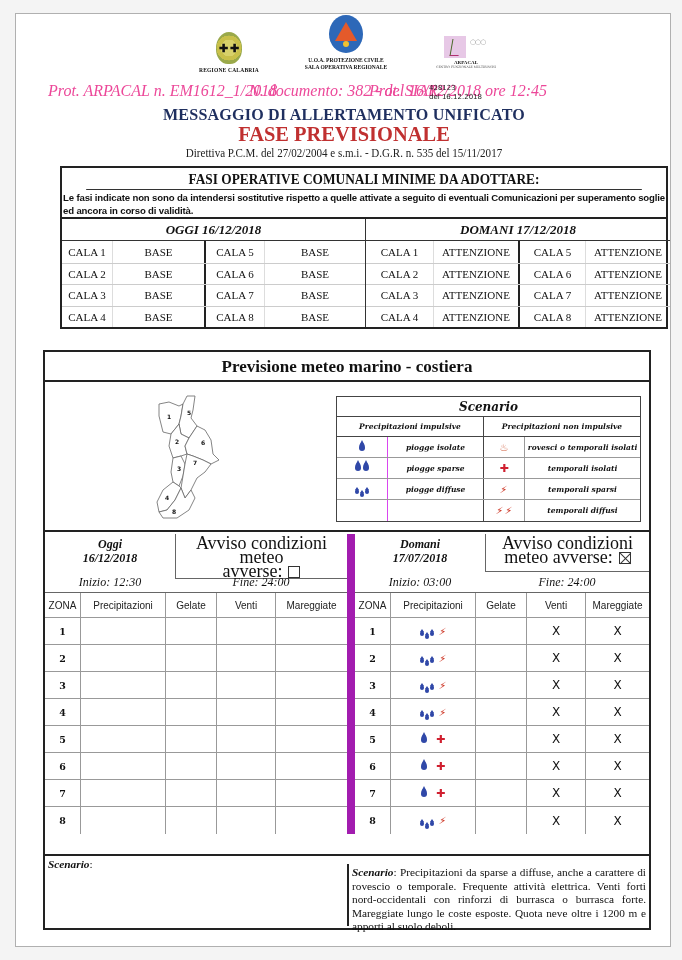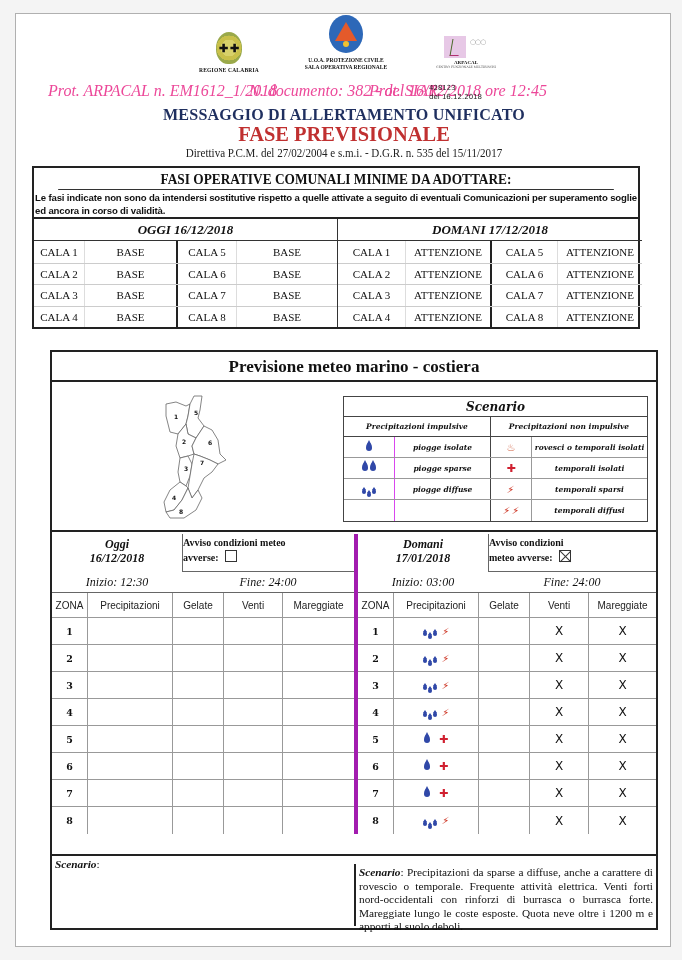--- a/index.html
+++ b/index.html
@@ -26,60 +26,60 @@
   .logo-arp .sub { font-size: 3px; color: #555; }
 
   .prot { top: 68px; font-family: "Liberation Serif", serif; font-style: italic; font-size: 16px; color: #ec4899; }
   .siar-val { left: 413px; top: 70px; font-family: "DejaVu Sans", sans-serif; font-size: 7px; line-height: 9px; color: #222; }
 
   .title1 { left: 0; width: 656px; top: 90px; text-align: center; font-family: "Liberation Serif", serif; font-weight: bold; font-size: 17.5px; color: #1f2f5f; letter-spacing: .2px; transform: scaleX(.92); }
   .title2 { left: 0; width: 656px; top: 107px; text-align: center; font-family: "Liberation Serif", serif; font-weight: bold; font-size: 22px; color: #c03030; transform: scaleX(.93); }
   .direttiva { left: 0; width: 656px; top: 132px; text-align: center; font-family: "Liberation Serif", serif; font-size: 12px; color: #222; transform: scaleX(.92); }
 
   
-  .fasi { left: 16px; top: 152px; width: 608px; height: 163px; border: 2px solid #222; }
+  .fasi { left: 44px; top: 152px; width: 608px; height: 163px; border: 2px solid #222; }
   .fasi-title { height: 22px; line-height: 22px; text-align: center; font-family: "Liberation Serif", serif; font-weight: bold; font-size: 14.5px; border-bottom: 1px solid #333; transform: scaleX(.92); }
   .fasi-note { font-family: "Liberation Sans", sans-serif; font-weight: bold; font-size: 9.6px; line-height: 13px; padding: 1px 0 0 1px; height: 29px; border-bottom: 2px solid #222; letter-spacing: -.15px; }
   .fasi-cols { display: flex; height: 108px; }
   .fasi-col { flex: 1; display: flex; flex-direction: column; }
   .fasi-col + .fasi-col { border-left: 1px solid #333; }
   .fasi-day { height: 22px; line-height: 22px; text-align: center; font-family: "Liberation Serif", serif; font-weight: bold; font-style: italic; font-size: 13px; border-bottom: 1px solid #333; }
   .fasi-grid { flex: 1; display: grid; grid-template-rows: repeat(4, 1fr); }
   .fasi-row { display: grid; border-top: 1px solid #ccc; }
   .fasi-row:first-child { border-top: none; }
   .fasi-row.l { grid-template-columns: 50px 92px 60px 101px; }
   .fasi-row.r { grid-template-columns: 67px 85px 67px 85px; }
   .fasi-row span { text-align: center; font-family: "Liberation Serif", serif; font-size: 11px; display: flex; align-items: center; justify-content: center; border-left: 1px solid #ddd; }
   .fasi-row span:first-child { border-left: none; }
   .fasi-row span.sep { border-left: 2px solid #222; }
 
   
-  .meteo { left: 34px; top: 336px; width: 608px; height: 580px; border: 2px solid #222; }
+  .meteo { left: 27px; top: 336px; width: 608px; height: 580px; border: 2px solid #222; }
   .meteo-title { height: 30px; line-height: 30px; text-align: center; font-family: "Liberation Serif", serif; font-weight: bold; font-size: 17px; border-bottom: 2px solid #222; }
   .meteo-top { height: 150px; position: relative; border-bottom: 2px solid #222; }
   .map { position: absolute; left: 100px; top: 12px; }
 
   .legenda { position: absolute; left: 291px; top: 14px; width: 305px; border: 1px solid #444; font-family: "DejaVu Serif", serif; }
   .leg-head { height: 20px; line-height: 20px; text-align: center; font-weight: bold; font-style: italic; font-size: 12px; border-bottom: 1px solid #444; }
   .leg-sub { display: grid; grid-template-columns: 146px 1fr; height: 20px; border-bottom: 1px solid #444; }
   .leg-sub span { font-size: 7.5px; font-weight: bold; font-style: italic; display: flex; align-items: center; justify-content: center; }
   .leg-sub span + span { border-left: 1px solid #444; }
   .leg-row { display: grid; grid-template-columns: 50px 96px 41px 1fr; height: 21px; border-bottom: 1px solid #999; }
   .leg-row:last-child { border-bottom: none; }
   .leg-row > span { display: flex; align-items: center; justify-content: center; font-size: 7.5px; font-weight: bold; font-style: italic; }
   .leg-row > span:nth-child(2) { border-left: 1px solid #d946ef; }
   .leg-row > span:nth-child(3) { border-left: 1px solid #444; }
   .leg-row > span:nth-child(4) { border-left: 1px solid #999; }
 
   .days { position: absolute; left: 0; top: 182px; width: 604px; display: flex; }
   .day { width: 302px; }
-  .day + .day { border-left: 4px solid #a21caf; }
+  .day + .day { border-left: 8px solid #a21caf; }
   .day-head { display: grid; grid-template-columns: 130px 1fr; height: 38px; }
   .day-date { text-align: center; font-family: "Liberation Serif", serif; font-weight: bold; font-style: italic; font-size: 12px; line-height: 14px; padding-top: 3px; }
-  .day-avviso { border-left: 1px solid #666; border-bottom: 1px solid #666; font-family: "Liberation Serif", serif; font-weight: bold; font-size: 10px; line-height: 14px; padding-top: 2px; }
+  .day-avviso { border-left: 1px solid #666; border-bottom: 1px solid #666; text-align: center; font-family: "Liberation Serif", serif; font-weight: normal; font-size: 18px; line-height: 14px; padding-top: 2px; }
   .chk { display: inline-block; width: 12px; height: 12px; border: 1px solid #333; vertical-align: -1px; margin-left: 6px; position: relative; }
   .chk.on:before, .chk.on:after { content: ""; position: absolute; left: 5px; top: -2px; width: 1px; height: 15px; background: #333; }
   .chk.on:before { transform: rotate(45deg); }
   .chk.on:after { transform: rotate(-45deg); }
   .day-times { display: grid; grid-template-columns: 130px 1fr; height: 20px; }
   .day-times span { text-align: center; font-family: "Liberation Serif", serif; font-style: italic; font-size: 12px; line-height: 20px; }
   .ztable { border-top: 1px solid #666; }
   .zrow { display: grid; grid-template-columns: 35px 85px 51px 59px 1fr; height: 27px; border-bottom: 1px solid #999; }
   .zrow.hdr { height: 25px; }
   .zrow > span { display: flex; align-items: center; justify-content: center; border-left: 1px solid #999; }
@@ -367,21 +367,21 @@
               <span class="x"></span>
               <span class="x"></span>
               <span class="x"></span>
             </div>
           </div>
       </div>
       <div class="day">
         <div class="day-head">
           <div class="day-date">
               <div>Domani</div>
-              <div>17/01/2018</div>
+              <div>17/07/2018</div>
             </div>
           <div class="day-avviso">
             <div>Avviso condizioni</div>
             <div><span>meteo avverse:</span><span class="chk on" id="chk-tomorrow"></span></div>
           </div>
         </div>
         <div class="day-times">
           <span>Inizio: 03:00</span>
           <span>Fine: 24:00</span>
         </div>

